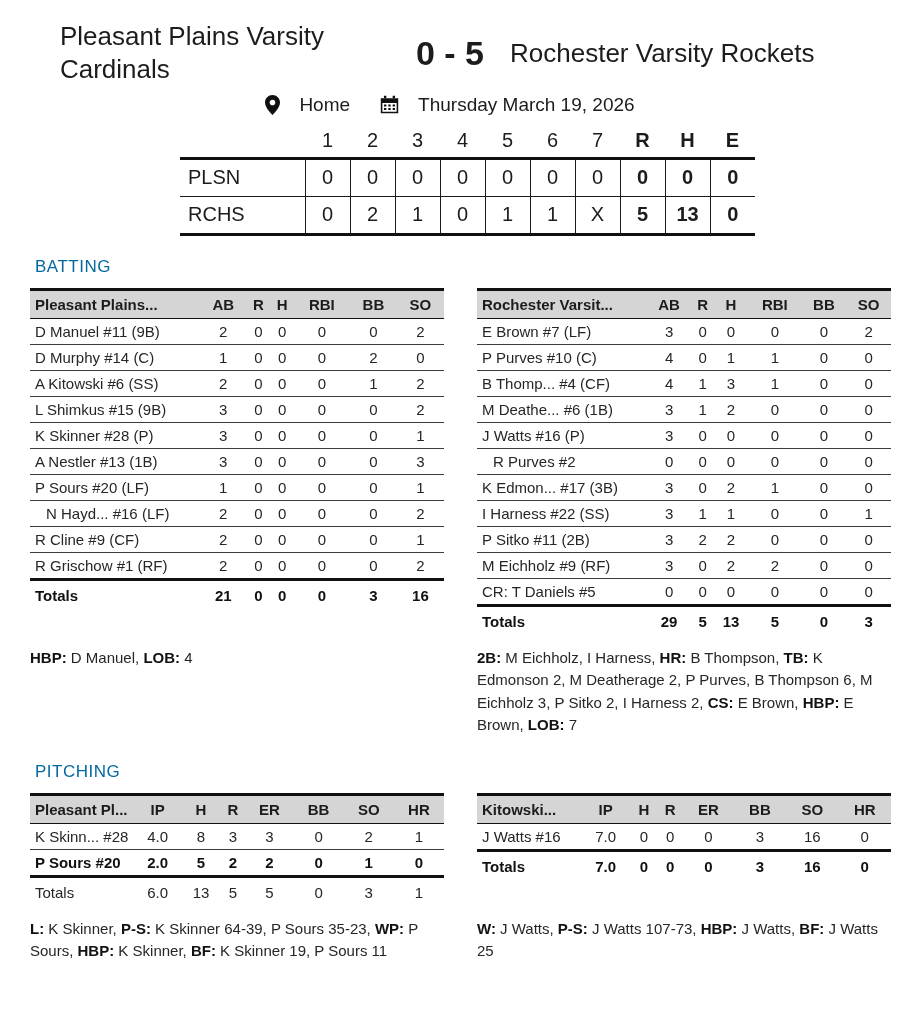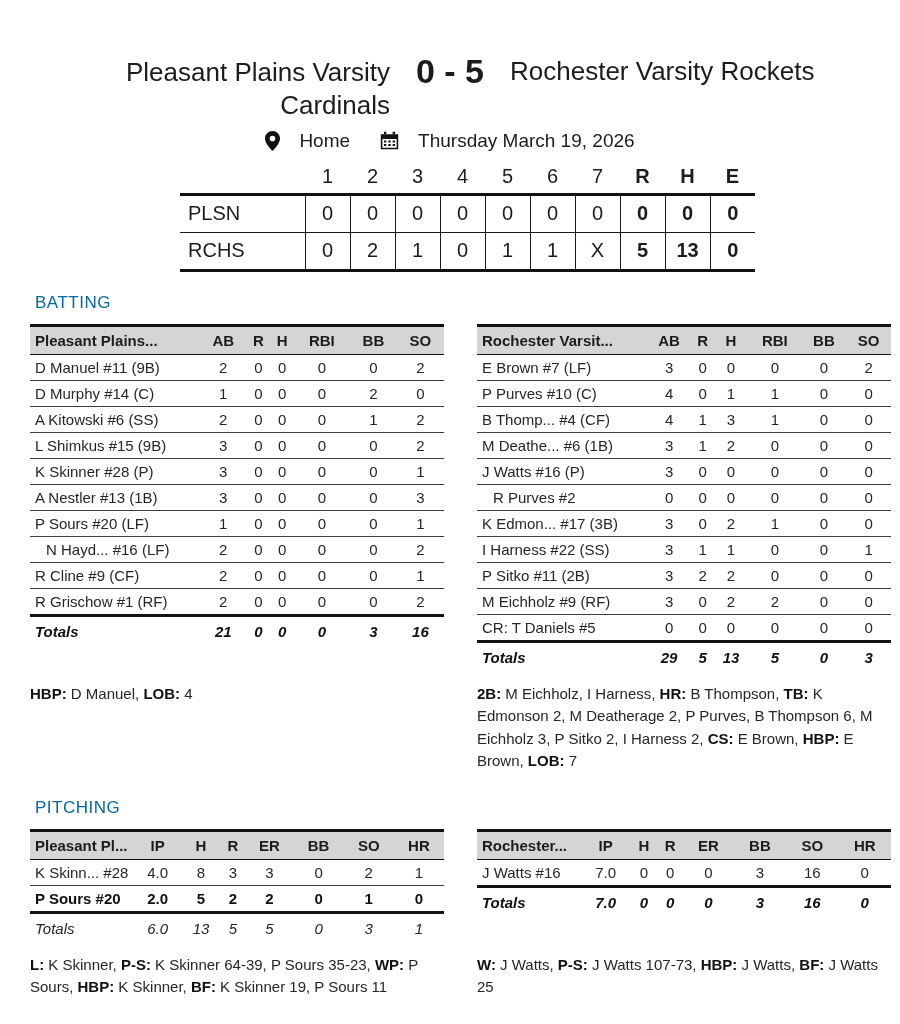--- a/index.html
+++ b/index.html
@@ -5,21 +5,21 @@
   * { box-sizing: border-box; }
   html,body { margin:0; padding:0; }
   body {
     width:900px; height:1024px; overflow:hidden;
     background:#ffffff; color:#1c1c1c;
     font-family:"Liberation Sans", sans-serif;
   }
   
   .scoreline { display:flex; justify-content:center; align-items:center; gap:26px; padding-top:20px; }
   .team-name { font-size:26px; line-height:1.28; font-weight:400; width:330px; }
-  .team-name.home { text-align:right;margin-top:36px; }
+  .team-name.home { text-align:left; }
   .team-name.away { text-align:left; }
   .score { font-size:34px; font-weight:700; white-space:nowrap; }
   .meta { display:flex; justify-content:center; align-items:center; gap:30px; margin-top:7px; font-size:19px; }
   .meta-item { display:flex; align-items:center; gap:19px; }
   .meta-item svg { display:block; }
   
   table.linescore { border-collapse:collapse; margin:13px auto 0; margin-left:180px; }
   .linescore th { font-size:20px; font-weight:400; padding:0 0 5px 0; width:45px; text-align:center; }
   .linescore th.teamcol { width:125px; }
   .linescore th.b { font-weight:700; }
@@ -36,21 +36,21 @@
   
   table.stat { width:100%; border-collapse:collapse; font-size:15px; }
   .stat thead th { background:#d5d5d5; font-weight:700; border-top:3px solid #111; border-bottom:1.5px solid #111; padding:5px 0; text-align:center; }
   .stat th.name { text-align:left; padding-left:5px; }
   .batting .stat th.name, .batting .stat td.name { width:41%;margin-left:10px; }
   .pitching .stat th.name, .pitching .stat td.name { width:25%; }
   .stat td { border-bottom:1px solid #3c3c3c; padding:4px 0; text-align:center; color:#262626; }
   .stat td.name { text-align:left; padding-left:5px; white-space:nowrap; }
   .stat tr.indent td.name { padding-left:16px; }
   .stat tr.boldrow td { font-weight:700; color:#111; }
-  .stat tr.totals td { border-top:3px solid #111; border-bottom:none; padding-top:6px;font-style:italic; }
+  .stat tr.totals td { border-top:3px solid #111; border-bottom:none; padding-top:6px; }
   .stat tr.totals.boldrow td { font-weight:700; }
   
   .note { font-size:15px; line-height:1.5; margin:13px 0 0 0; color:#262626; }
   .note b { color:#111; }
 </style>
 </head>
 <body>
 
 <header>
   <div class="scoreline">
@@ -416,21 +416,21 @@
             <td>5</td>
             <td>0</td>
             <td>3</td>
             <td>1</td>
           </tr>
         </tbody>
       </table>
     <table class="stat">
         <thead>
           <tr>
-            <th class="name">Rochester...</th>
+            <th class="name">Kitowski...</th>
             <th>IP</th>
             <th>H</th>
             <th>R</th>
             <th>ER</th>
             <th>BB</th>
             <th>SO</th>
             <th>HR</th>
           </tr>
         </thead>
         <tbody>

